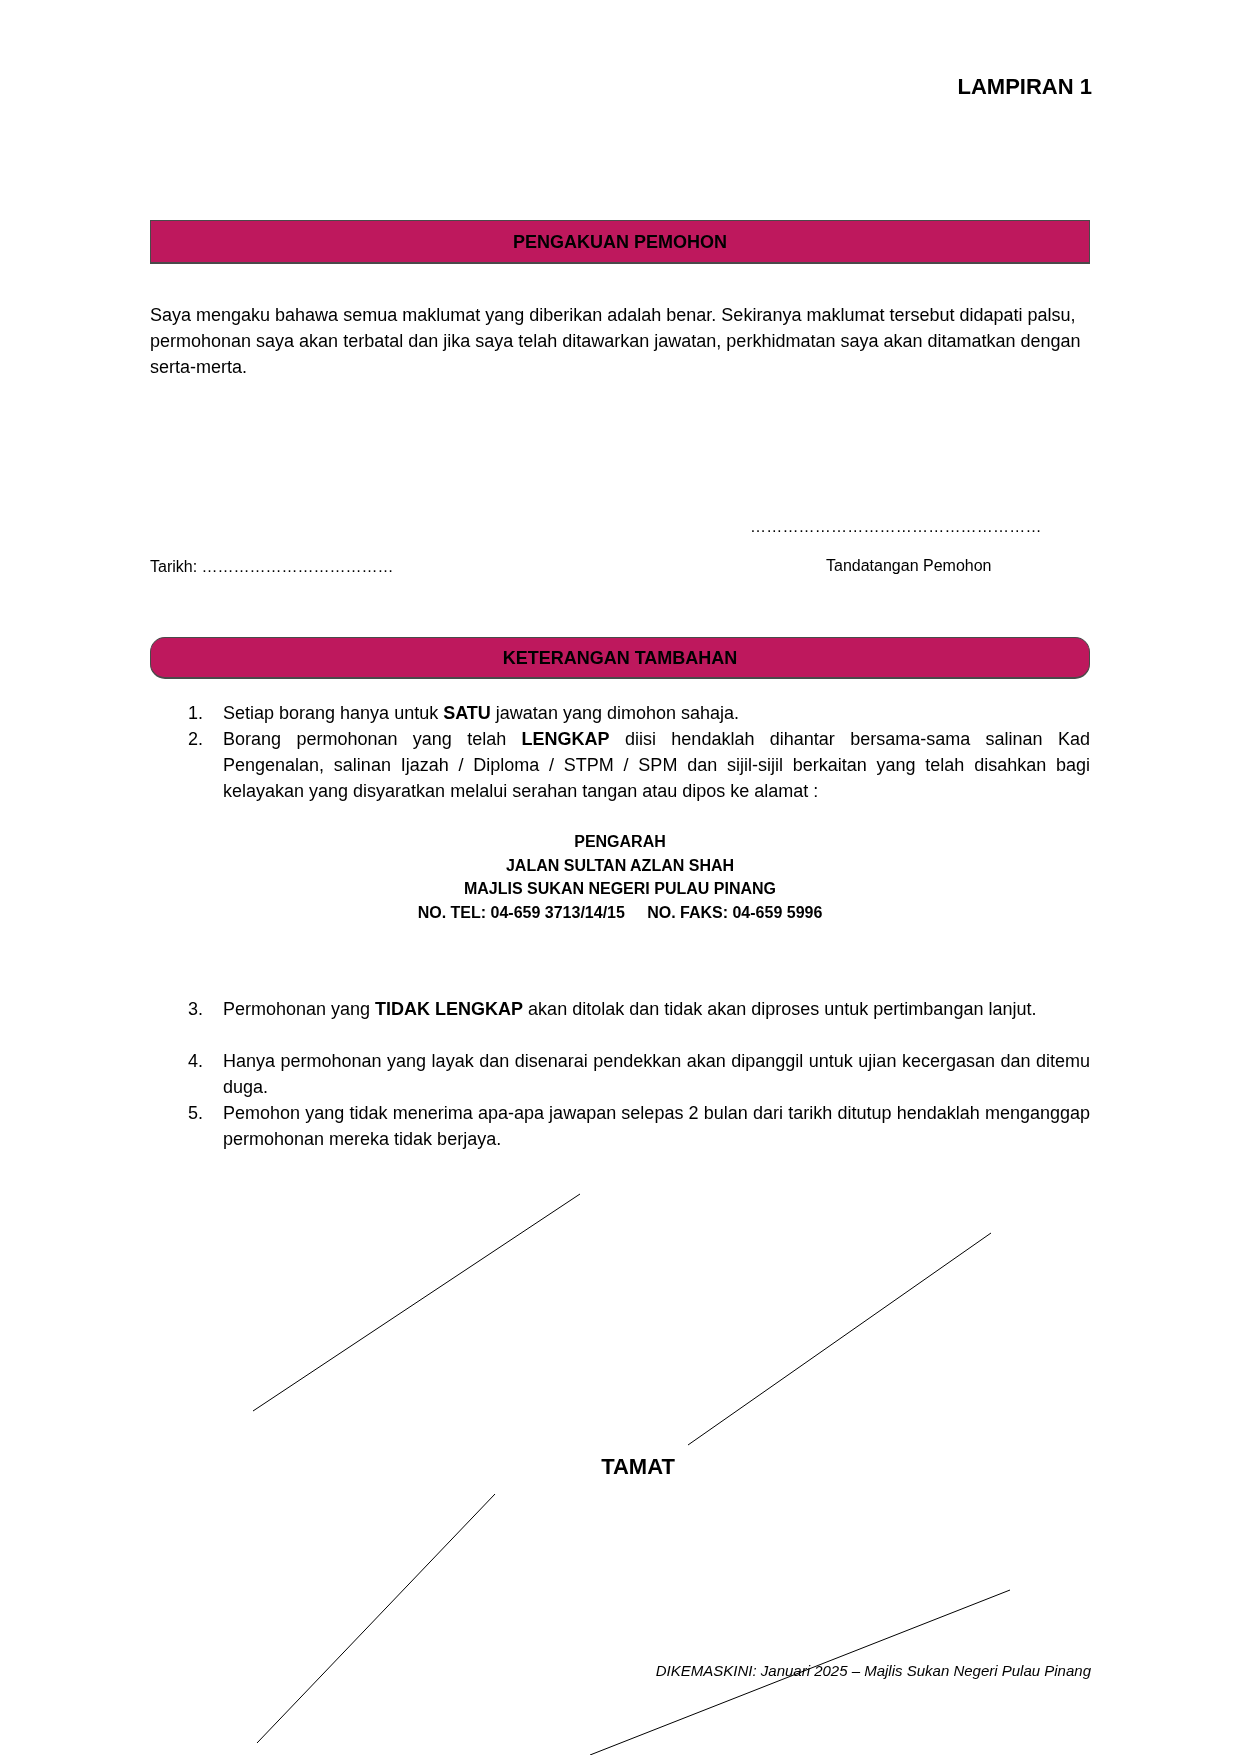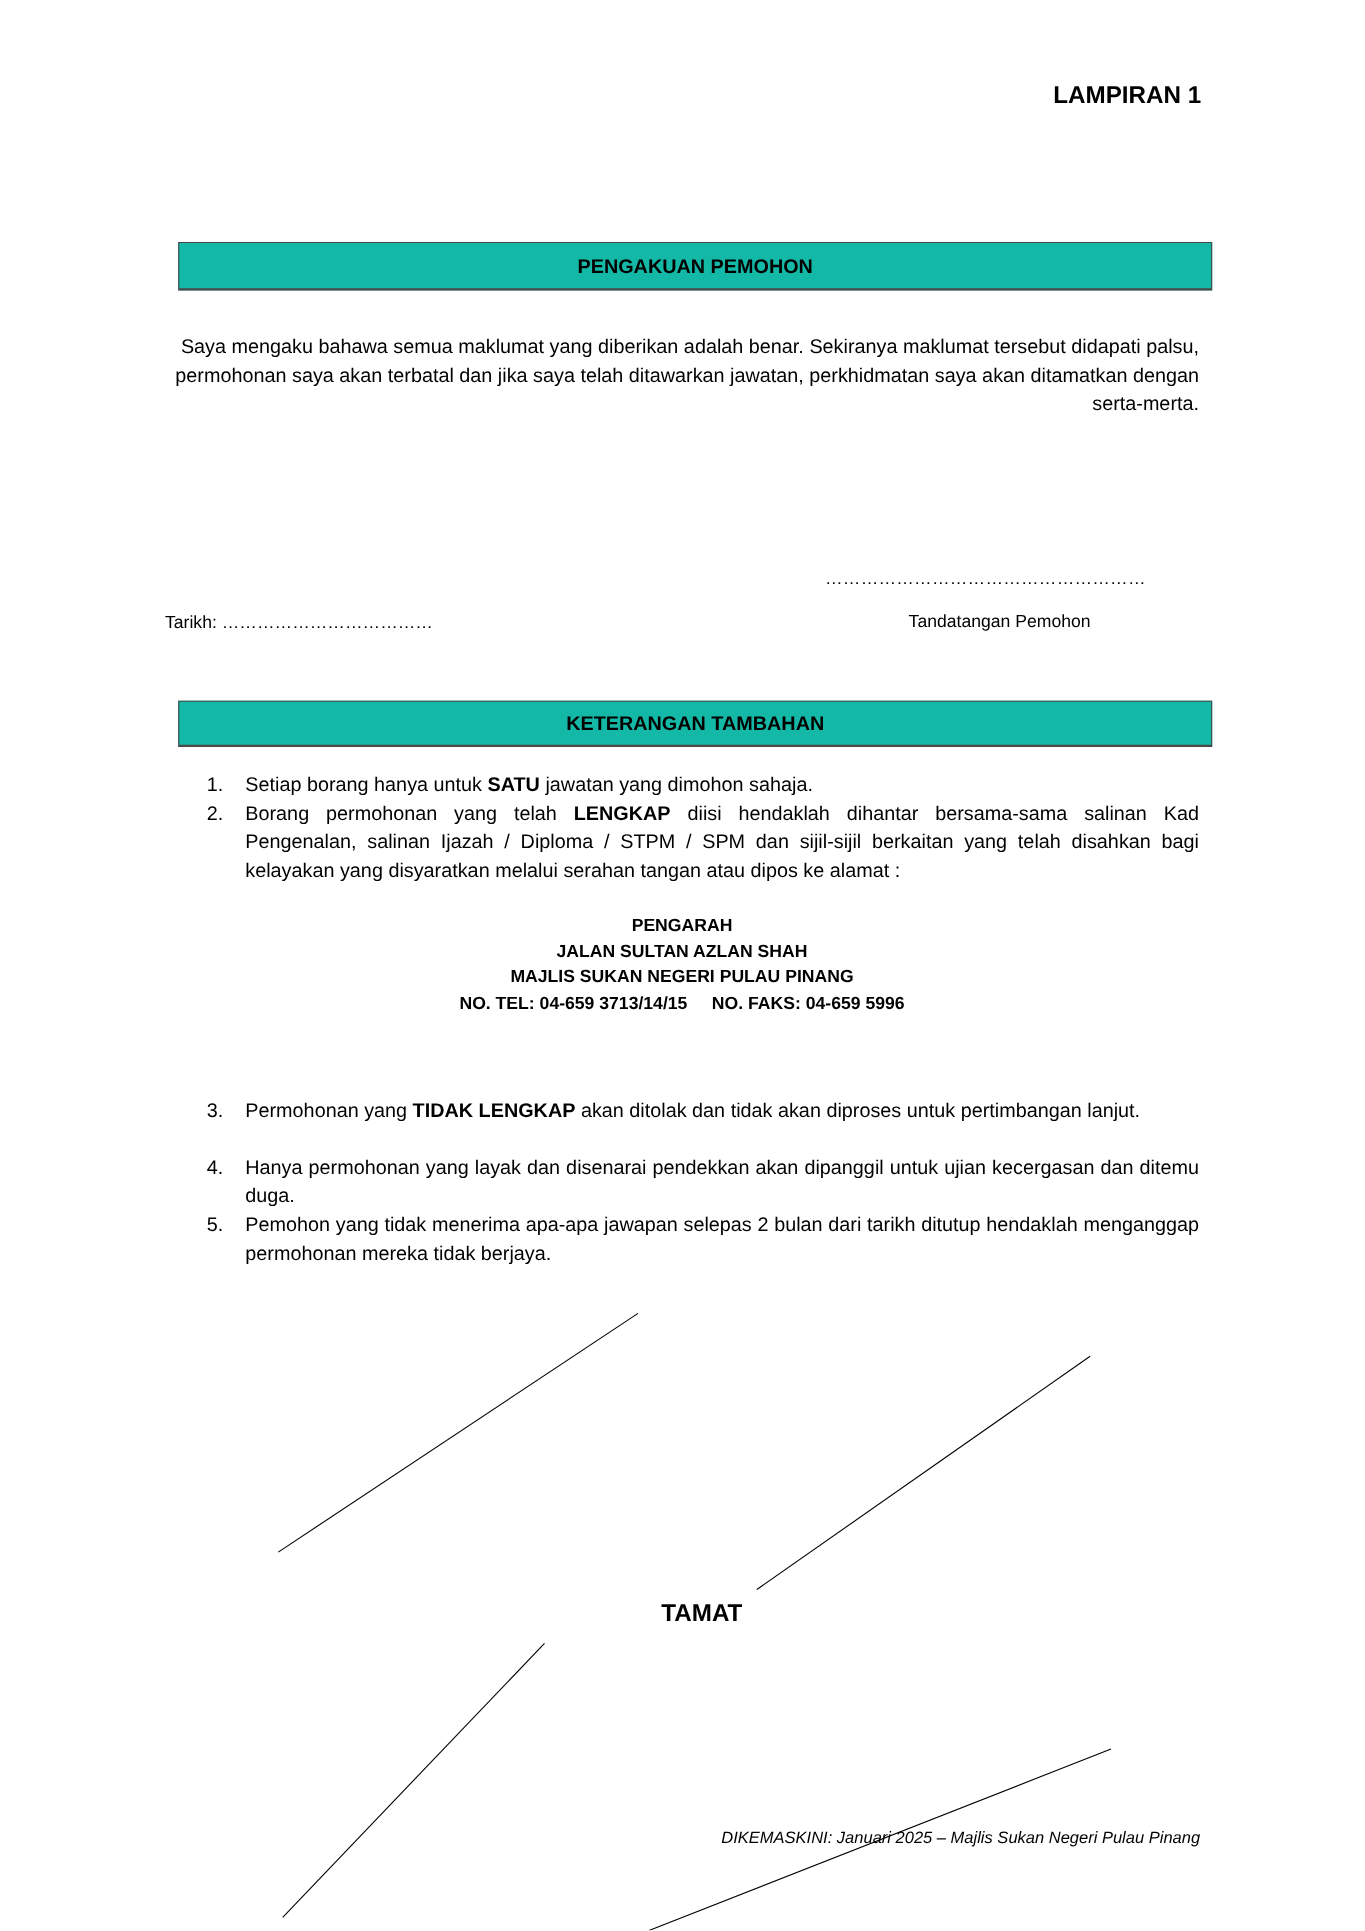--- a/index.html
+++ b/index.html
@@ -1,24 +1,24 @@
 <!DOCTYPE html>
 <html><head>
 <meta charset="utf-8">
 <style>
   html, body { margin:0; padding:0; background:#ffffff; }
   body { width:1241px; height:1755px; position:relative; overflow:hidden;
          font-family:"Liberation Sans", sans-serif; color:#000; }
-  .abs { position:absolute;text-align:right; }
+  .abs { position:absolute; }
   #lampiran { right:149px; top:74px; font-size:22px; font-weight:bold; }
-  .hdrbox { position:absolute; left:150px; width:940px; background:#14b8a6;
+  .hdrbox { position:absolute; left:150px; width:940px; background:#be185d;
             border:1px solid #4a4a4a; border-bottom:2px solid #4a4a4a;
-            text-align:center; font-weight:bold; font-size:18px; box-sizing:border-box;margin-left:12px; }
+            text-align:center; font-weight:bold; font-size:18px; box-sizing:border-box; }
   #hdr1 { top:220px; height:44px; line-height:42px; }
-  #hdr2 { top:637px; height:42px; line-height:40px; }
+  #hdr2 { top:637px; height:42px; line-height:40px;border-radius:15px; }
   #decl { left:150px; top:302px; width:940px; font-size:18px; line-height:26px; }
   #tarikh { left:150px; top:518px; font-size:16px;margin-top:40px; }
   #sigdots { left:750px; top:518px; font-size:16px; letter-spacing:0.2px; }
   #siglabel { left:826px; top:557px; font-size:16px; }
   .li { position:absolute; left:150px; width:940px; font-size:18px; line-height:26px; }
   .li .num { position:absolute; left:38px; }
   .li .txt { display:block; margin-left:73px; text-align:justify; }
   #addr { left:150px; width:940px; top:830px; text-align:center; font-weight:bold;
           font-size:16px; line-height:23.5px; }
   #tamat { left:0; width:1276px; text-align:center; top:1454px; font-size:22px; font-weight:bold; }

